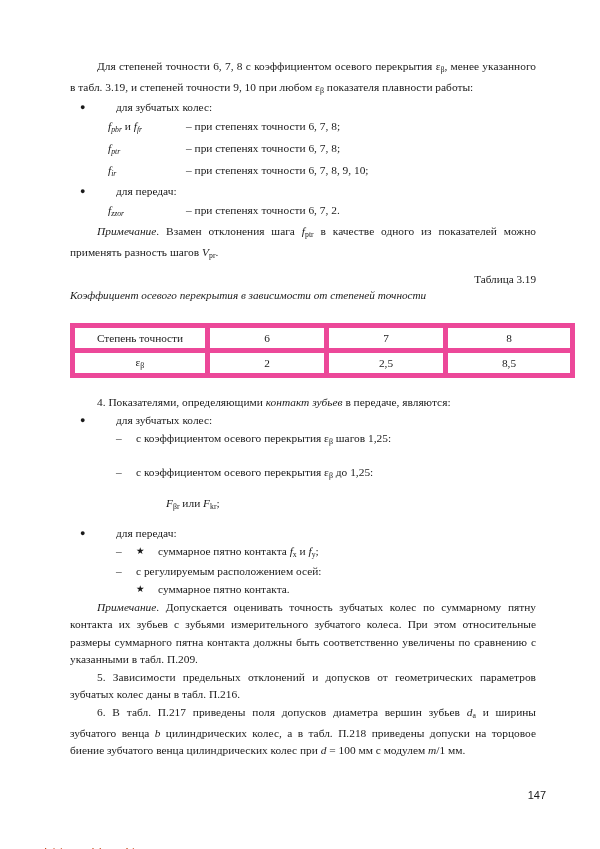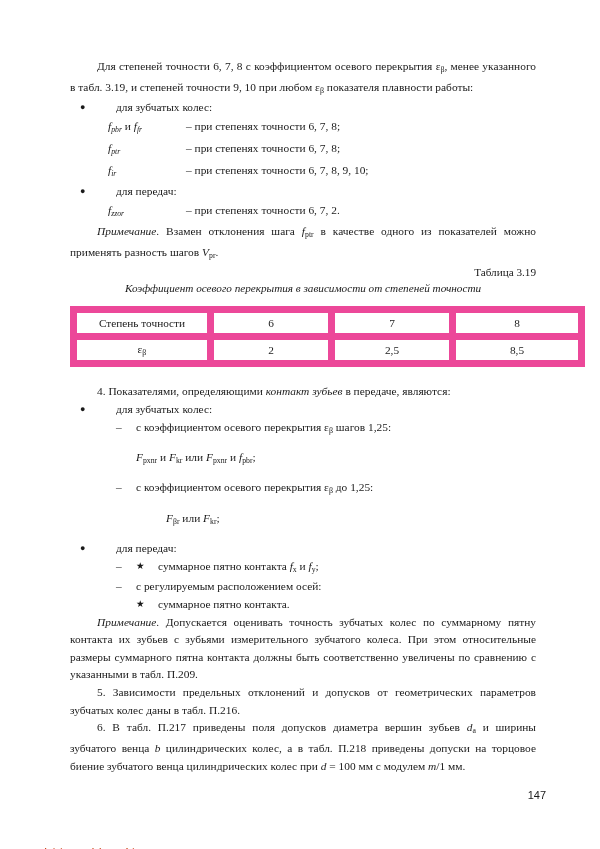--- a/index.html
+++ b/index.html
@@ -117,36 +117,36 @@
     font-size: 0.7em;
     vertical-align: -0.25em;
     font-style: normal;
   }
 
   
   .tbl-number {
     text-align: right;
     font-size: 11.2px;
     line-height: 16px;
+    margin-top: 7px;
   }
   .tbl-caption {
-    text-align: center;
     font-style: italic;
     font-size: 11.2px;
     line-height: 16px;
-    margin-bottom: 10px;
+    margin-bottom: 20px;
   }
 
   table.data {
     border-collapse: collapse;
     width: 466px;
     table-layout: fixed;
   }
   table.data td {
-    border: 7px solid #ec4899;
+    border: 5px solid #ec4899;
     text-align: center;
     font-size: 11.3px;
     height: 18px;
     padding: 1px 2px;
   }
   table.data td.c0 { width: 126px; }
   table.data td.c1 { width: 110px; }
   table.data td.c2 { width: 110px; }
   table.data td.c3 { width: 118px; }
 
@@ -238,21 +238,20 @@
       <span>для зубчатых колес:</span>
     </div>
 
     <div class="dash-row">
       <span class="dash-mark">–</span>
       <span>с коэффициентом осевого перекрытия ε</span><span class="sub-up">β</span><span> шагов 1,25:</span>
     </div>
 
     <div class="gap-sm"></div>
 
-    <div class="formula-indent-2"><span class="mathvar">F</span><span class="sub">pxnr</span><span> и </span><span class="mathvar">F</span><span class="sub">kr</span><span> или </span><span class="mathvar">F</span><span class="sub">pxnr</span><span> и </span><span class="mathvar">f</span><span class="sub">pbr</span><span>;</span></div>
 
     <div class="gap-sm"></div>
 
     <div class="dash-row">
       <span class="dash-mark">–</span>
       <span>с коэффициентом осевого перекрытия ε</span><span class="sub-up">β</span><span> до 1,25:</span>
     </div>
 
     <div class="gap-sm"></div>
 

